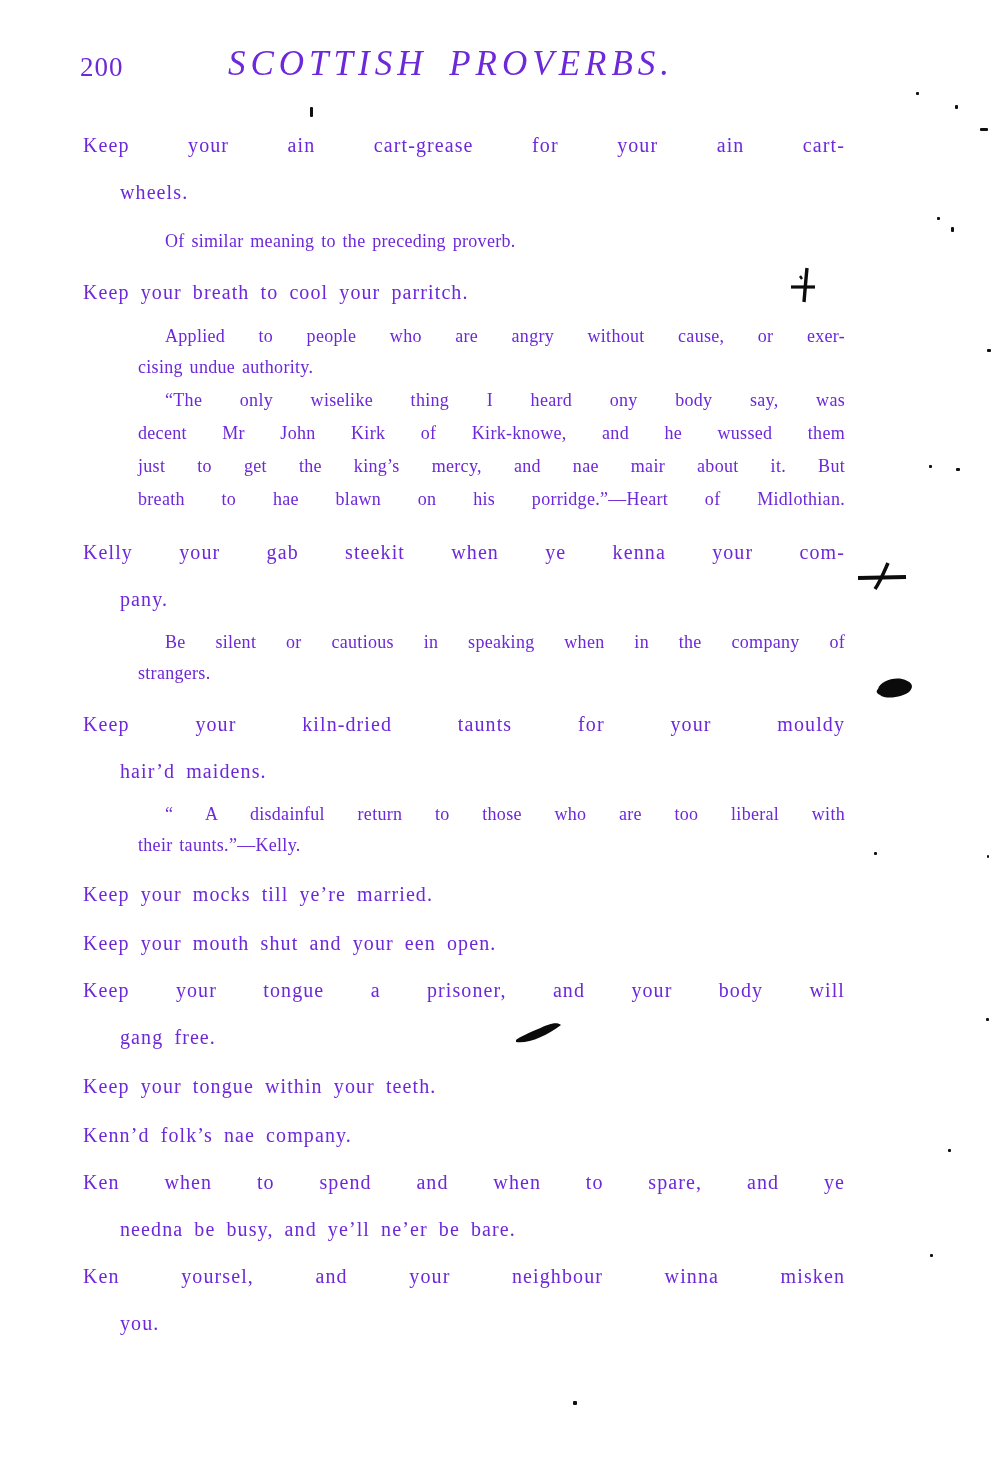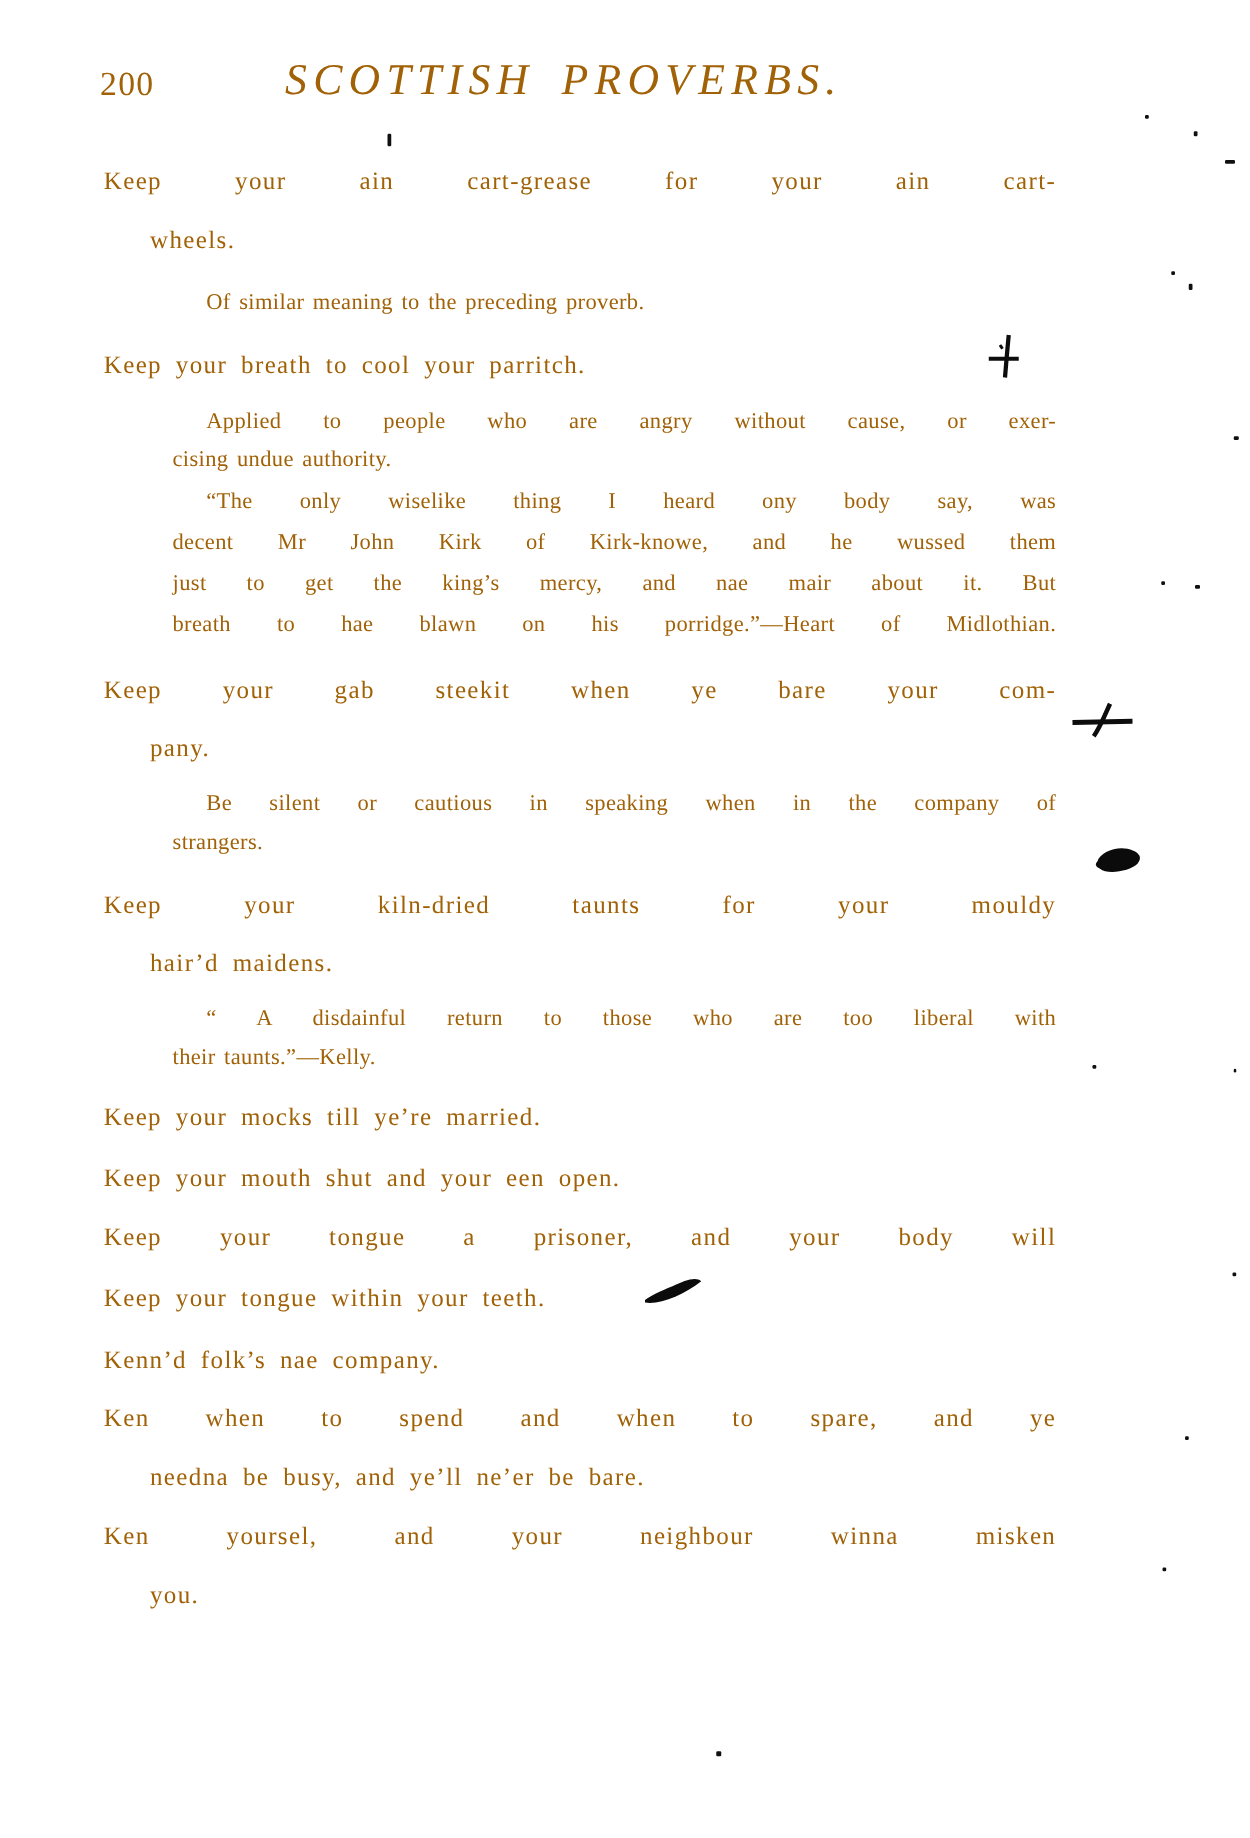--- a/index.html
+++ b/index.html
@@ -1,17 +1,17 @@
 <!DOCTYPE html>
 <html><head>
 <meta charset="utf-8">
 <style>
   html,body{margin:0;padding:0;background:#e8e8e8;}
   .page{position:relative;width:1000px;height:1470px;background:#ffffff;
-        font-family:"Liberation Serif","DejaVu Serif",serif;color:#a16207;overflow:hidden;}
+        font-family:"Liberation Serif","DejaVu Serif",serif;color:#6d28d9;overflow:hidden;}
   
   .hdr{position:relative;height:92px;}
   .pagenum{position:absolute;left:80px;top:52px;font-size:27px;letter-spacing:1px;}
   .title{position:absolute;left:228px;top:44px;font-size:35px;font-style:italic;
          letter-spacing:5px;word-spacing:8px;}
   
   .main{margin-left:83px;width:762px;}
   .p-block{margin:0;}
   .p-line{font-size:20px;line-height:47px;letter-spacing:1.1px;word-spacing:5px;white-space:nowrap;}
   .p-line.jst{white-space:normal;text-align:justify;text-align-last:justify;}
@@ -62,21 +62,21 @@
     <div class="n-block q mt1">
       <div class="n-line first jst">“The only wiselike thing I heard ony body say, was</div>
       <div class="n-line jst">decent Mr John Kirk of Kirk-knowe, and he wussed them</div>
       <div class="n-line jst">just to get the king’s mercy, and nae mair about it.  But</div>
       <div class="n-line jst">
         <span>breath to hae blawn on his porridge.”—</span><span class="it">Heart of Midlothian.</span>
       </div>
     </div>
 
     <div class="p-block mt13">
-      <div class="p-line jst">Keep your gab steekit when ye bare your com-</div>
+      <div class="p-line jst">Kelly your gab steekit when ye kenna your com-</div>
       <div class="p-line cont">pany.</div>
     </div>
 
     <div class="n-block mt4">
       <div class="n-line first jst">Be silent or cautious in speaking when in the company of</div>
       <div class="n-line">strangers.</div>
     </div>
 
     <div class="p-block mt12">
       <div class="p-line jst">Keep your kiln-dried taunts for your mouldy</div>
@@ -93,20 +93,21 @@
     <div class="p-block mt10">
       <div class="p-line">Keep your mocks till ye’re married.</div>
     </div>
 
     <div class="p-block mt2">
       <div class="p-line">Keep your mouth shut and your een open.</div>
     </div>
 
     <div class="p-block mt0">
       <div class="p-line jst">Keep your tongue a prisoner, and your body will</div>
+      <div class="p-line cont">gang free.</div>
     </div>
 
     <div class="p-block mt2">
       <div class="p-line">Keep your tongue within your teeth.</div>
     </div>
 
     <div class="p-block mt2">
       <div class="p-line">Kenn’d folk’s nae company.</div>
     </div>
 

